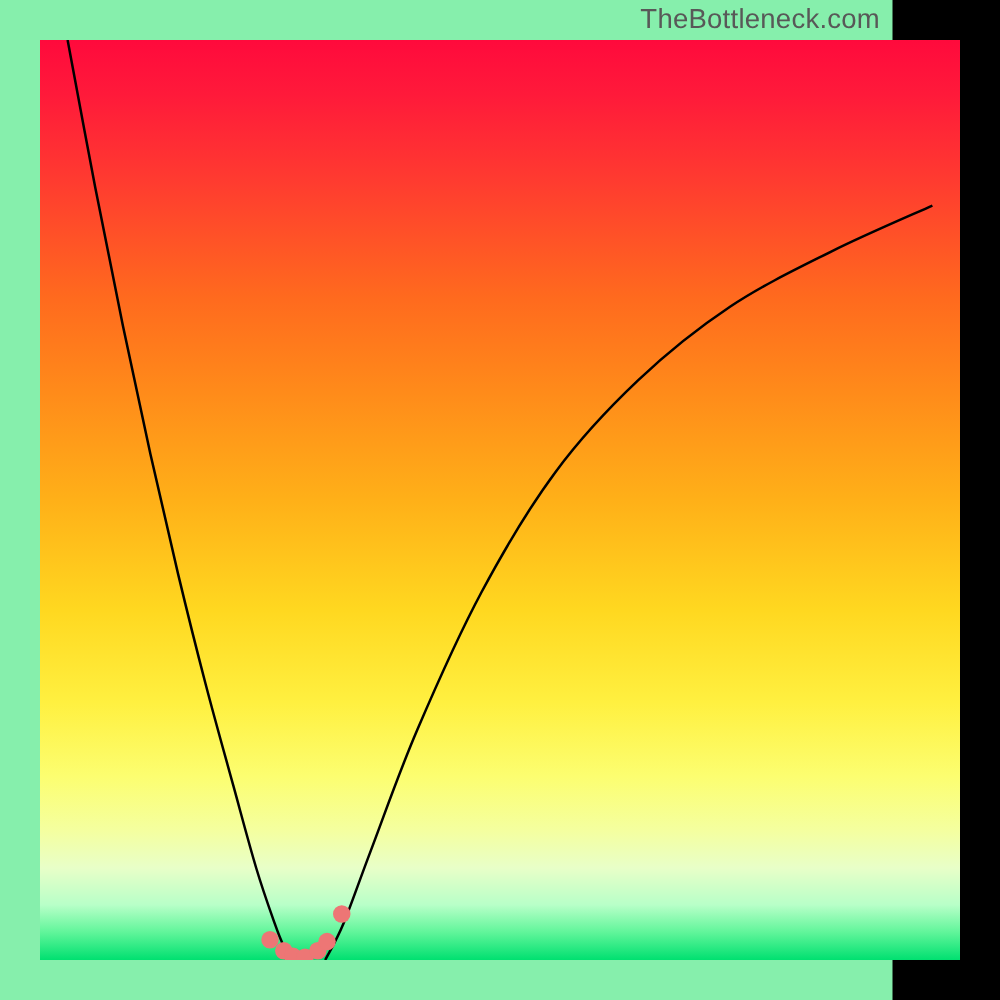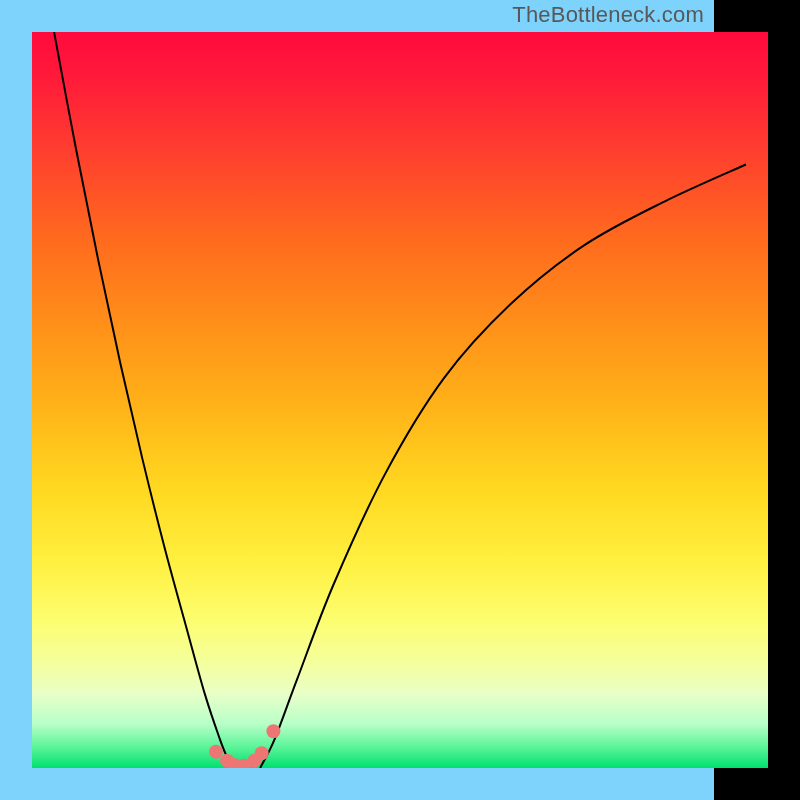--- a/index.html
+++ b/index.html
@@ -8,21 +8,21 @@
     width: 800px;
     height: 800px;
     background: #000;
     overflow: hidden;
     font-family: Arial, Helvetica, sans-serif;
   }
   .outer {
     position: relative;
     width: 714px;
     height: 800px;
-    background: #7dd3fc;
+    background: #86efac;
   }
   .watermark {
     position: absolute;
     top: 2px;
     right: 10px;
     color: #585858;
     font-size: 22px;
     font-weight: 400;
     letter-spacing: 0.2px;
     z-index: 3;

